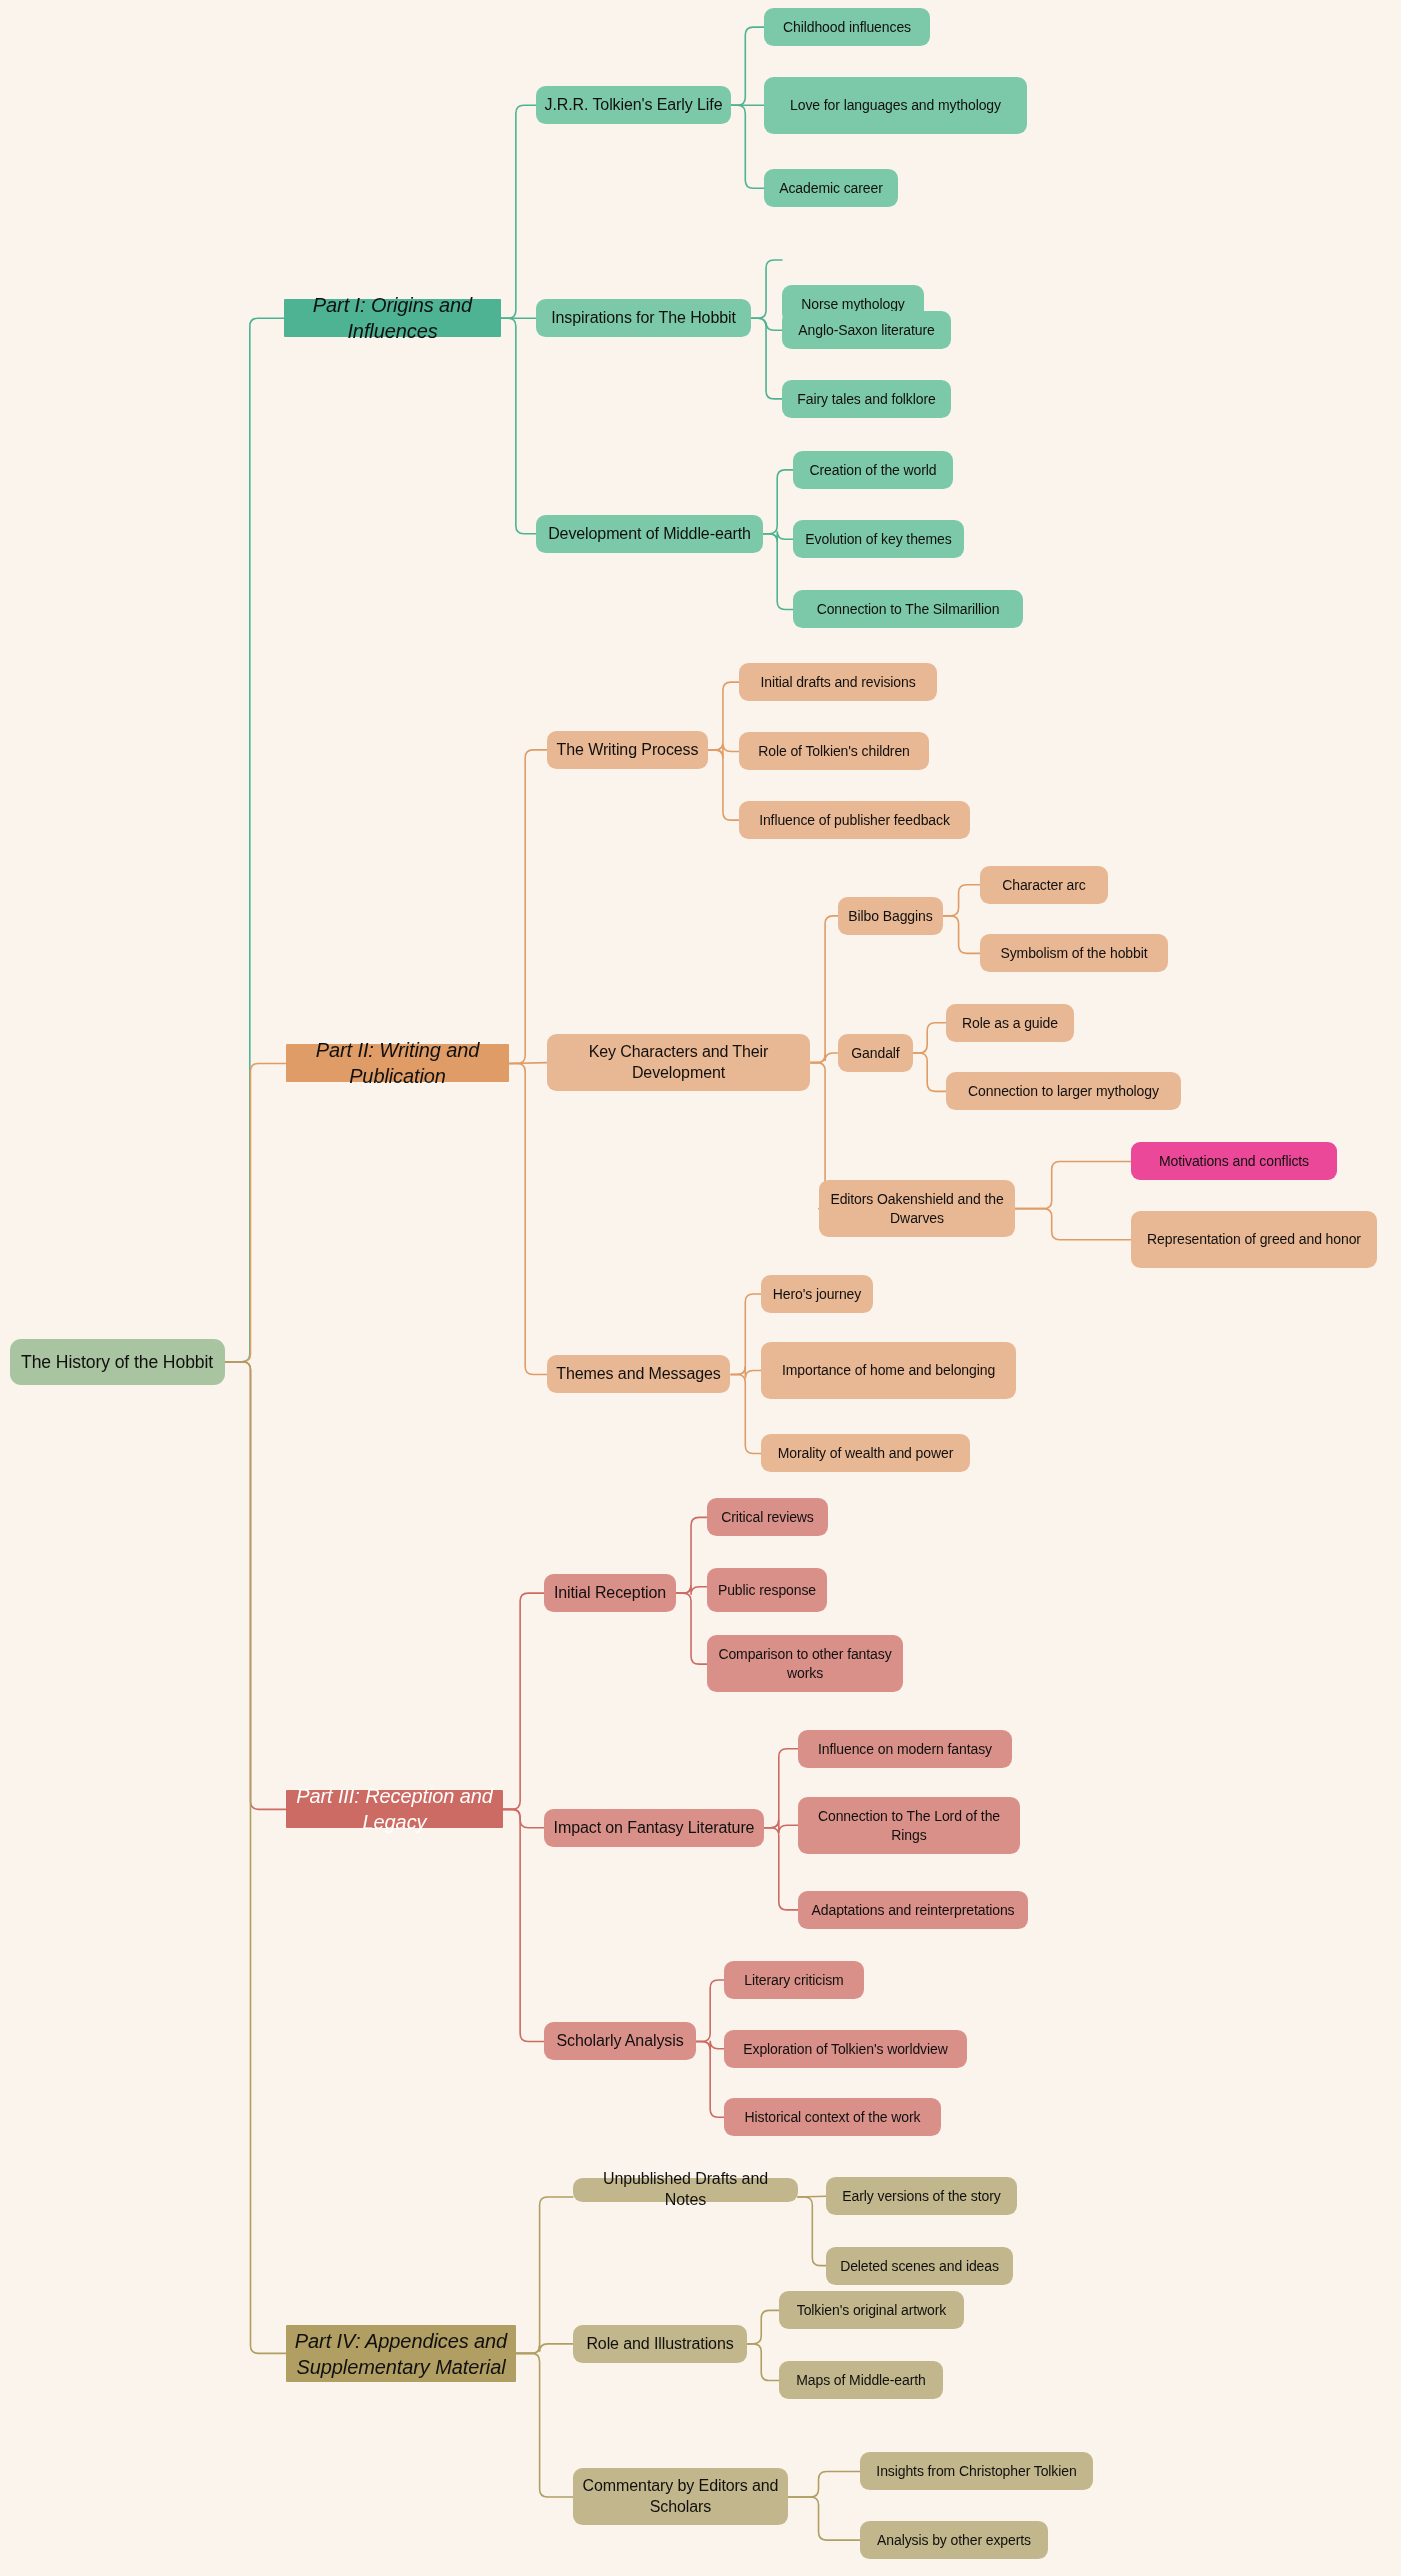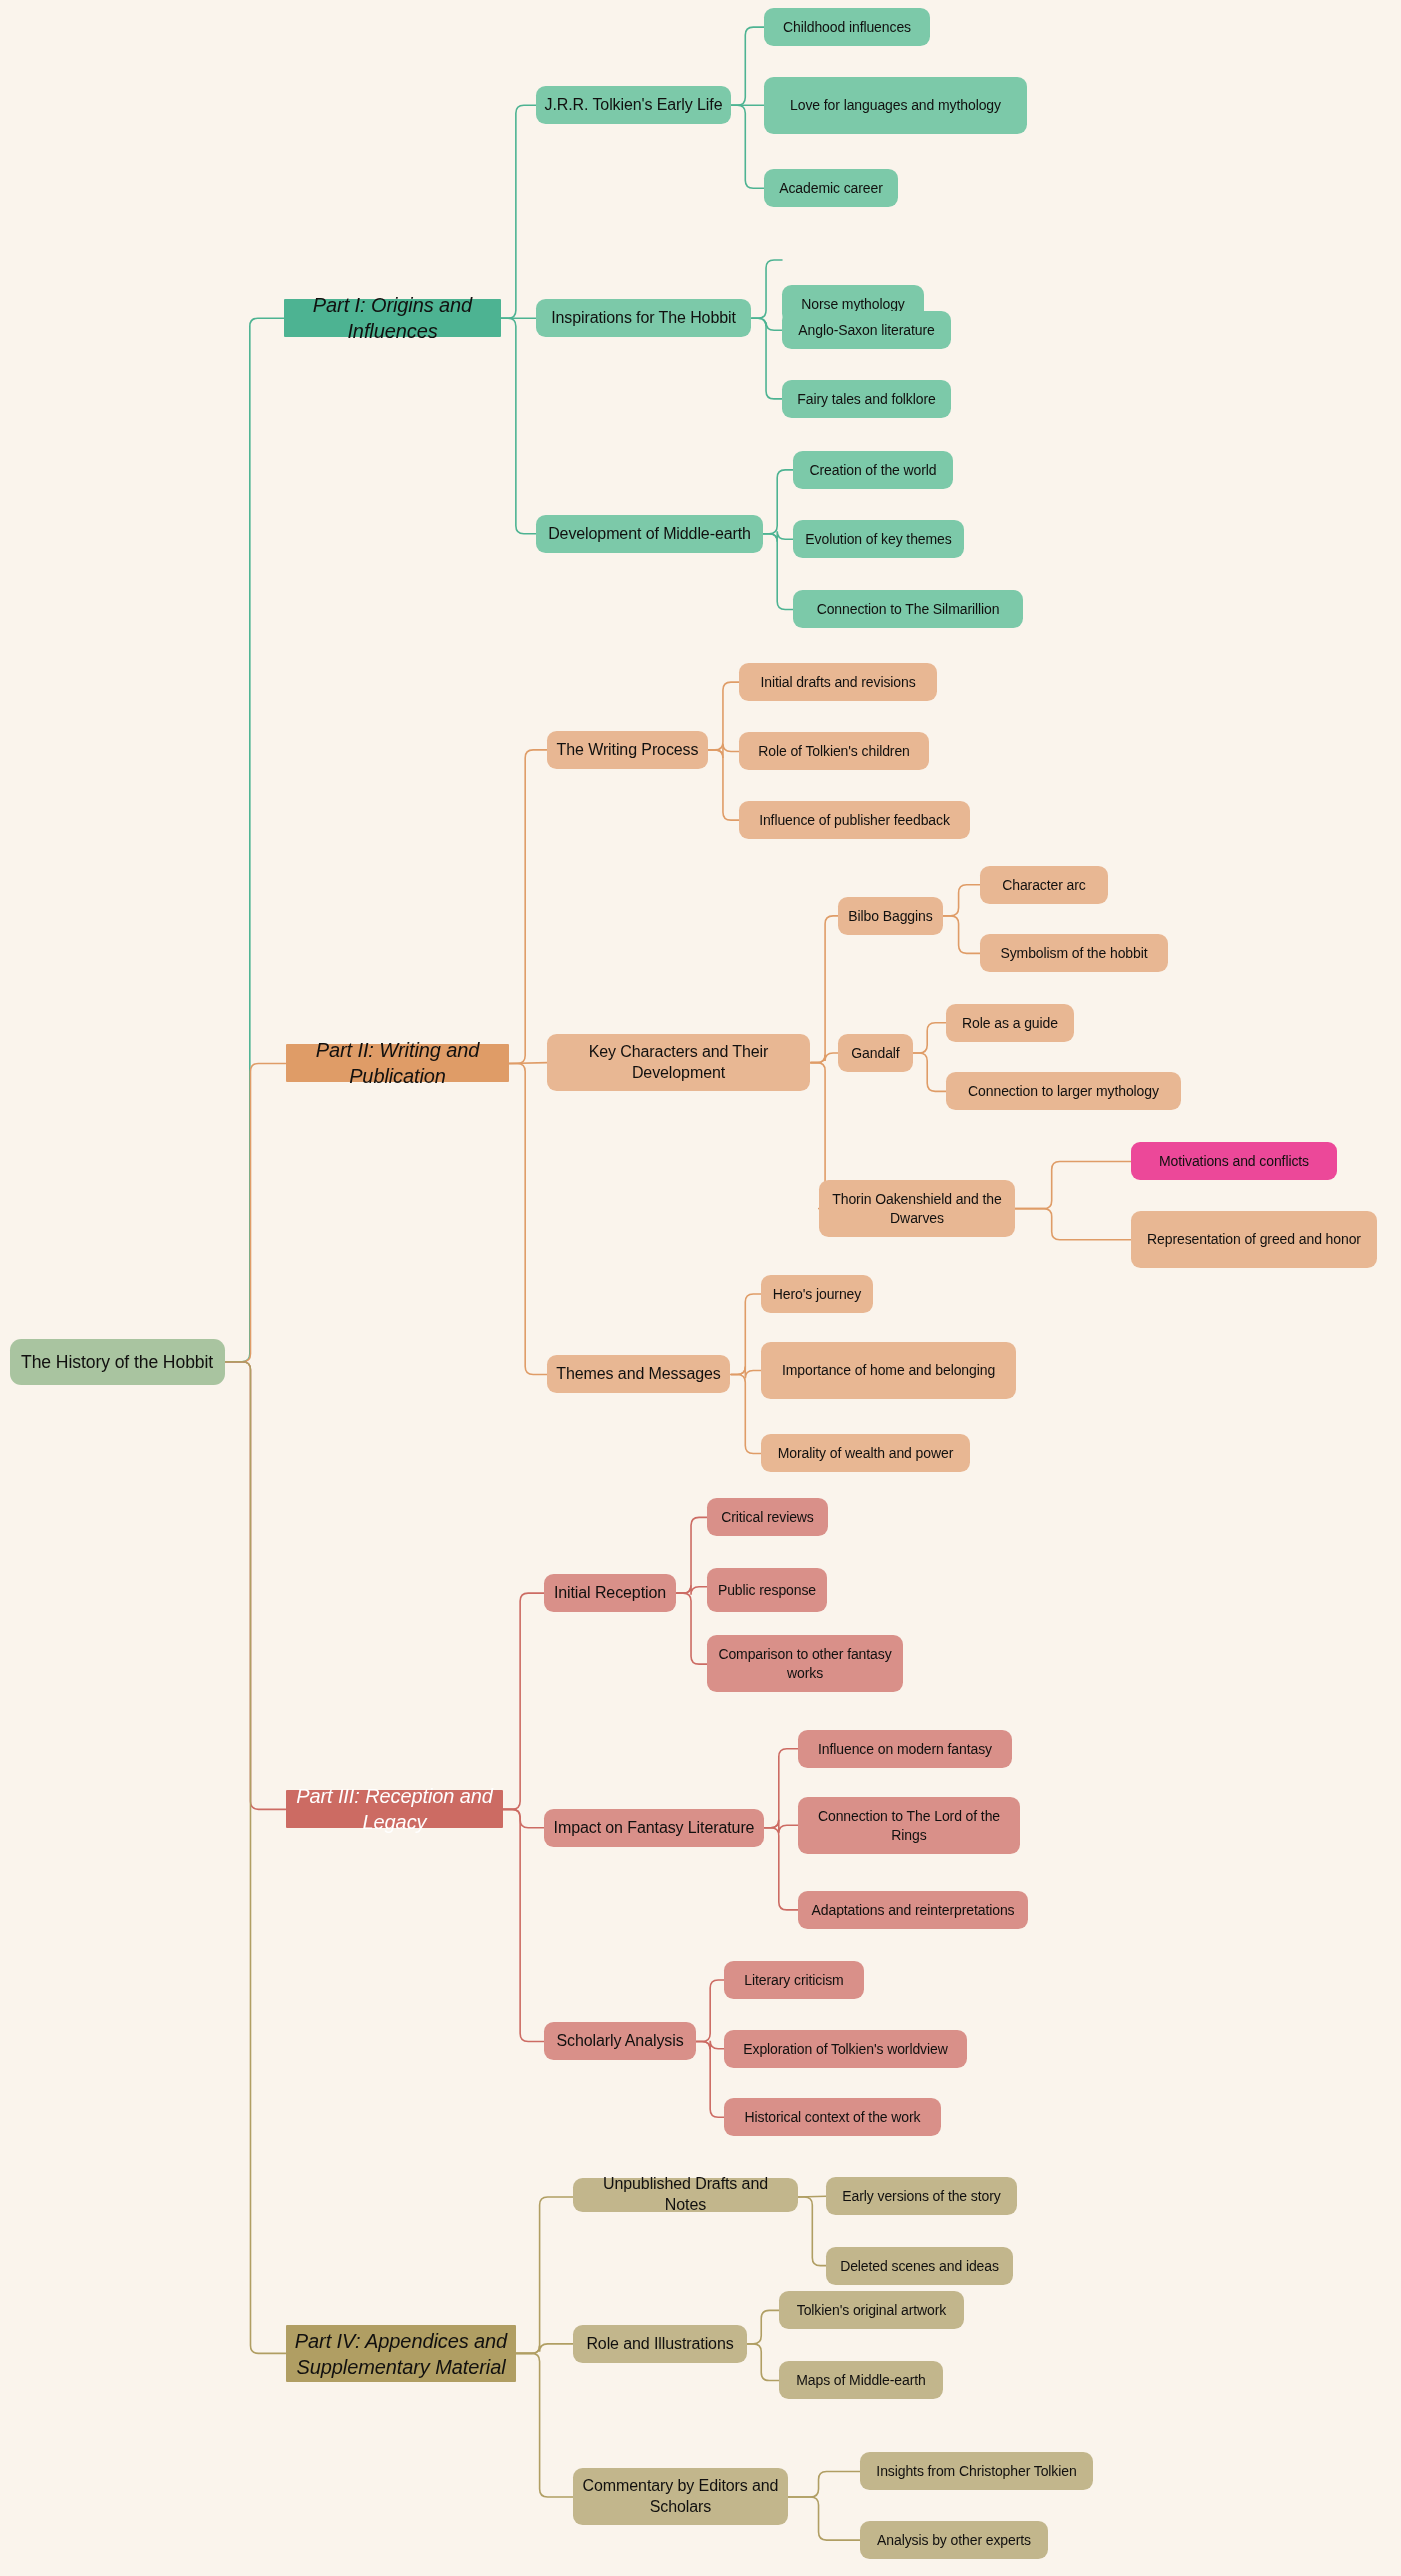--- a/index.html
+++ b/index.html
@@ -179,21 +179,21 @@
       <div class="node lvl3" style="left: 838px; top: 1034px; width: 75px; height: 38px; background: rgb(232, 183, 147);">
         <span class="label">Gandalf</span>
       </div>
       <div class="node lvl3" style="left: 946px; top: 1004px; width: 128px; height: 38px; background: rgb(232, 183, 147);">
         <span class="label">Role as a guide</span>
       </div>
       <div class="node lvl3" style="left: 946px; top: 1072px; width: 235px; height: 38px; background: rgb(232, 183, 147);">
         <span class="label">Connection to larger mythology</span>
       </div>
       <div class="node lvl3" style="left: 819px; top: 1180px; width: 196px; height: 57px; background: rgb(232, 183, 147);">
-        <span class="label">Thorin Oakenshield and the Dwarves</span>
+        <span class="label">Editors Oakenshield and the Dwarves</span>
       </div>
       <div class="node lvl3" style="left: 1131px; top: 1142px; width: 206px; height: 38px; background: #ec4899; border-radius: 9px;">
         <span class="label">Motivations and conflicts</span>
       </div>
       <div class="node lvl3" style="left: 1131px; top: 1211px; width: 246px; height: 57px; background: rgb(232, 183, 147);">
         <span class="label">Representation of greed and honor</span>
       </div>
       <div class="node lvl2" style="left: 547px; top: 1355px; width: 183px; height: 38px; background: rgb(232, 183, 147);">
         <span class="label">Themes and Messages</span>
       </div>
@@ -241,21 +241,21 @@
       </div>
       <div class="node lvl3" style="left: 724px; top: 2030px; width: 243px; height: 38px; background: rgb(217, 144, 137);">
         <span class="label">Exploration of Tolkien's worldview</span>
       </div>
       <div class="node lvl3" style="left: 724px; top: 2098px; width: 217px; height: 38px; background: rgb(217, 144, 137);">
         <span class="label">Historical context of the work</span>
       </div>
       <div class="node lvl1" style="left: 286px; top: 2325px; width: 230px; height: 57px; background: rgb(176, 158, 99);">
         <span class="label">Part IV: Appendices and Supplementary Material</span>
       </div>
-      <div class="node lvl2" style="left: 573px; top: 2178px; width: 225px; height: 34px; background: rgb(194, 182, 140);">
+      <div class="node lvl2" style="left: 573px; top: 2178px; width: 225px; height: 24px; background: rgb(194, 182, 140);">
         <span class="label">Unpublished Drafts and Notes</span>
       </div>
       <div class="node lvl3" style="left: 826px; top: 2177px; width: 191px; height: 38px; background: rgb(194, 182, 140);">
         <span class="label">Early versions of the story</span>
       </div>
       <div class="node lvl3" style="left: 826px; top: 2247px; width: 187px; height: 38px; background: rgb(194, 182, 140);">
         <span class="label">Deleted scenes and ideas</span>
       </div>
       <div class="node lvl2" style="left: 573px; top: 2325px; width: 174px; height: 38px; background: rgb(194, 182, 140);">
         <span class="label">Role and Illustrations</span>

